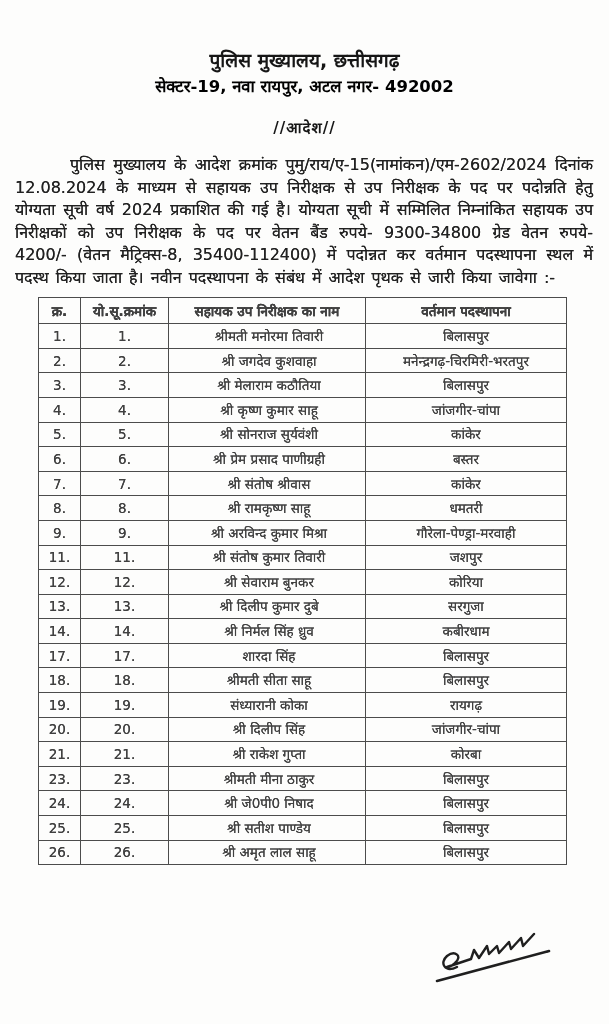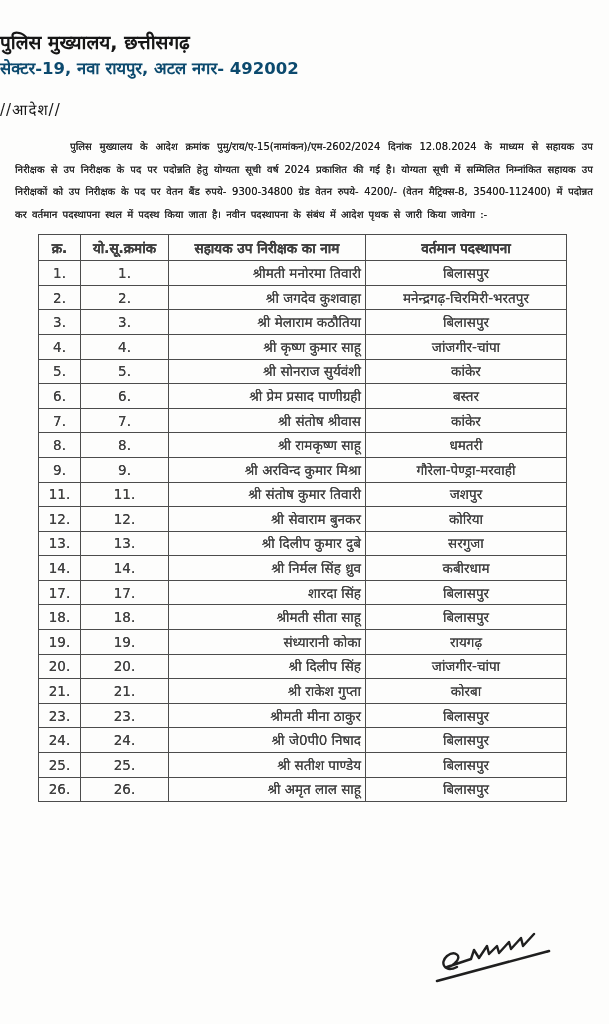--- a/index.html
+++ b/index.html
@@ -10,46 +10,46 @@
     color:#1e1e1e;
     overflow:hidden;
   }
   .page{
     position:relative;
     width:609px;height:1024px;
     background:#fdfdfc;
   }
   
   .doc-header{
-    padding-top:30px;
-    text-align:left;
+    padding-top:48px;
+    text-align:center;
     line-height:1.35;
   }
   .org-name{
     font-size:19px;
     font-weight:bold;
     color:#161616;
   }
   .org-address{
     font-size:16.5px;
     font-weight:bold;
-    color:#0c4a6e;
+    color:#000000;
     margin-top:2px;
   }
   .order-heading{
     font-size:15px;
-    font-weight:normal;
+    font-weight:bold;
     margin-top:20px;
     letter-spacing:1px;
     color:#161616;
   }
   
   .order-body{
     margin:16px 16px 0 15px;
-    font-size:10px;
+    font-size:16px;
     line-height:22.5px;
     text-align:justify;
     text-indent:55px;
     color:#212121;
     text-shadow:0 0 0.5px #3a3a3a;
     word-spacing:2px;
   }
   
   .order-table{
     margin:8px 12px 0 38px;
@@ -71,21 +71,21 @@
     vertical-align:middle;
     overflow:hidden;
     white-space:nowrap;
   }
   .order-table th{
     font-weight:bold;
     text-shadow:0 0 0.5px #333;
     height:25px;
   }
   .order-table td.cell-name{
-    text-align:right;
+    text-align:center;
     padding-left:8px;
     text-shadow:0 0 0.4px #444;
   }
   .order-table td{
     text-shadow:0 0 0.4px #444;
   }
   
   .signature{
     position:absolute;
     right:48px;

